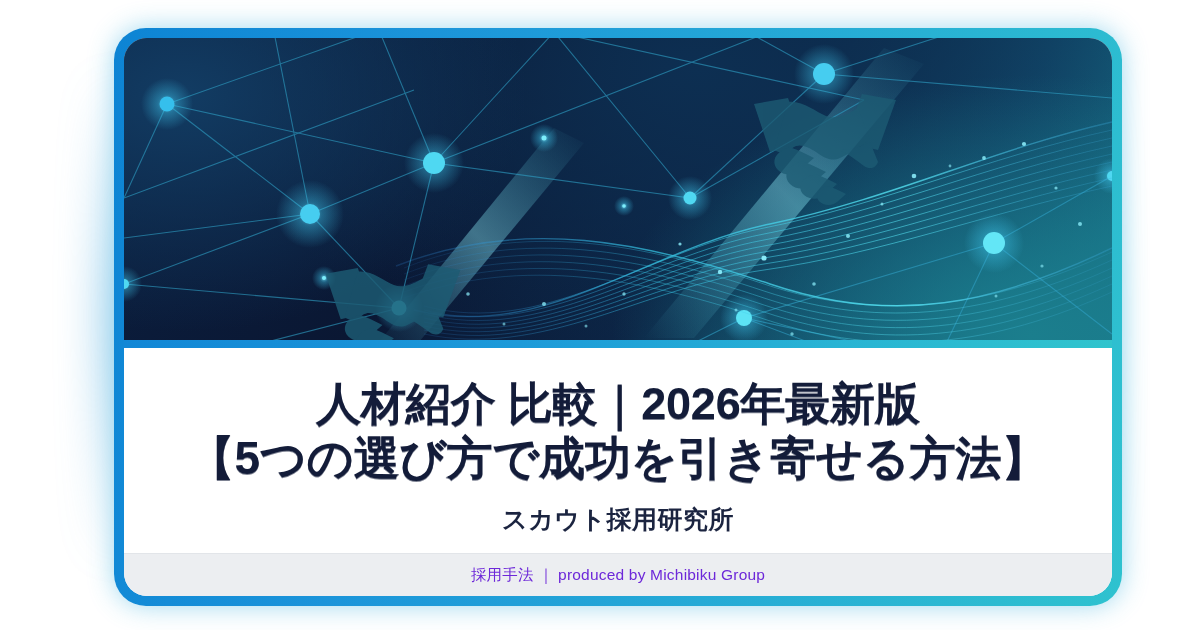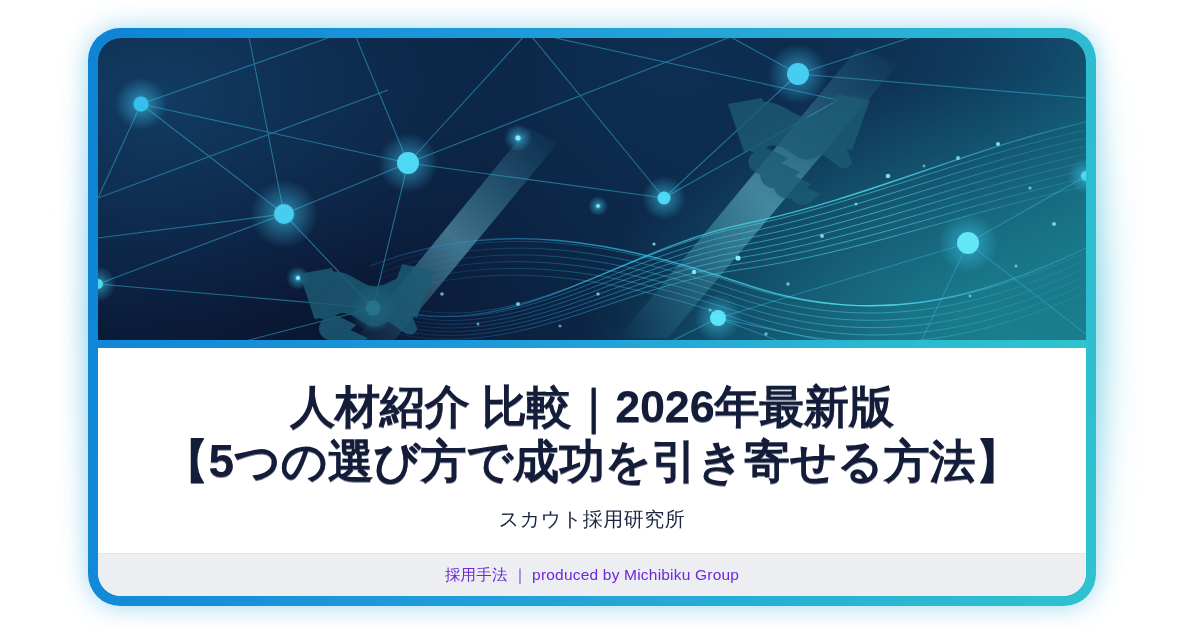--- a/index.html
+++ b/index.html
@@ -25,21 +25,21 @@
     border-radius:40px;
     background:
       radial-gradient(ellipse at 20% 50%, rgba(56,160,220,0.30) 0%, rgba(56,160,220,0) 62%),
       radial-gradient(ellipse at 85% 50%, rgba(60,200,215,0.32) 0%, rgba(60,200,215,0) 62%);
     filter:blur(16px);
   }
 
   
   .frame {
     position:absolute;
-    left:88px; top:28px;
+    left:114px; top:28px;
     width:1008px; height:578px;
     border-radius:32px;
     background:linear-gradient(100deg,#0d84d4 0%,#1b94da 28%,#25aad6 62%,#2fc2cf 100%);
     padding:10px;
     box-shadow:0 0 26px rgba(45,170,220,0.45);
   }
 
   .card {
     position:relative;
     width:100%; height:100%;
@@ -90,22 +90,22 @@
     text-align:center;
     letter-spacing:-0.2px;
     white-space:nowrap;
     text-shadow:0 1px 0 rgba(19,28,57,0.55);
   }
   .title .ln2 { display:block; font-size:46px; }
 
   .subtitle {
     margin-top:16px;
     color:#1b2440;
-    font-size:20px;
-    font-weight:400;
+    font-size:25px;
+    font-weight:700;
     letter-spacing:0.5px;
     text-align:center;
   }
 
   
   .footer {
     flex:0 0 43px;
     background:#eceef1;
     border-top:1px solid #e2e5e9;
     display:flex;

